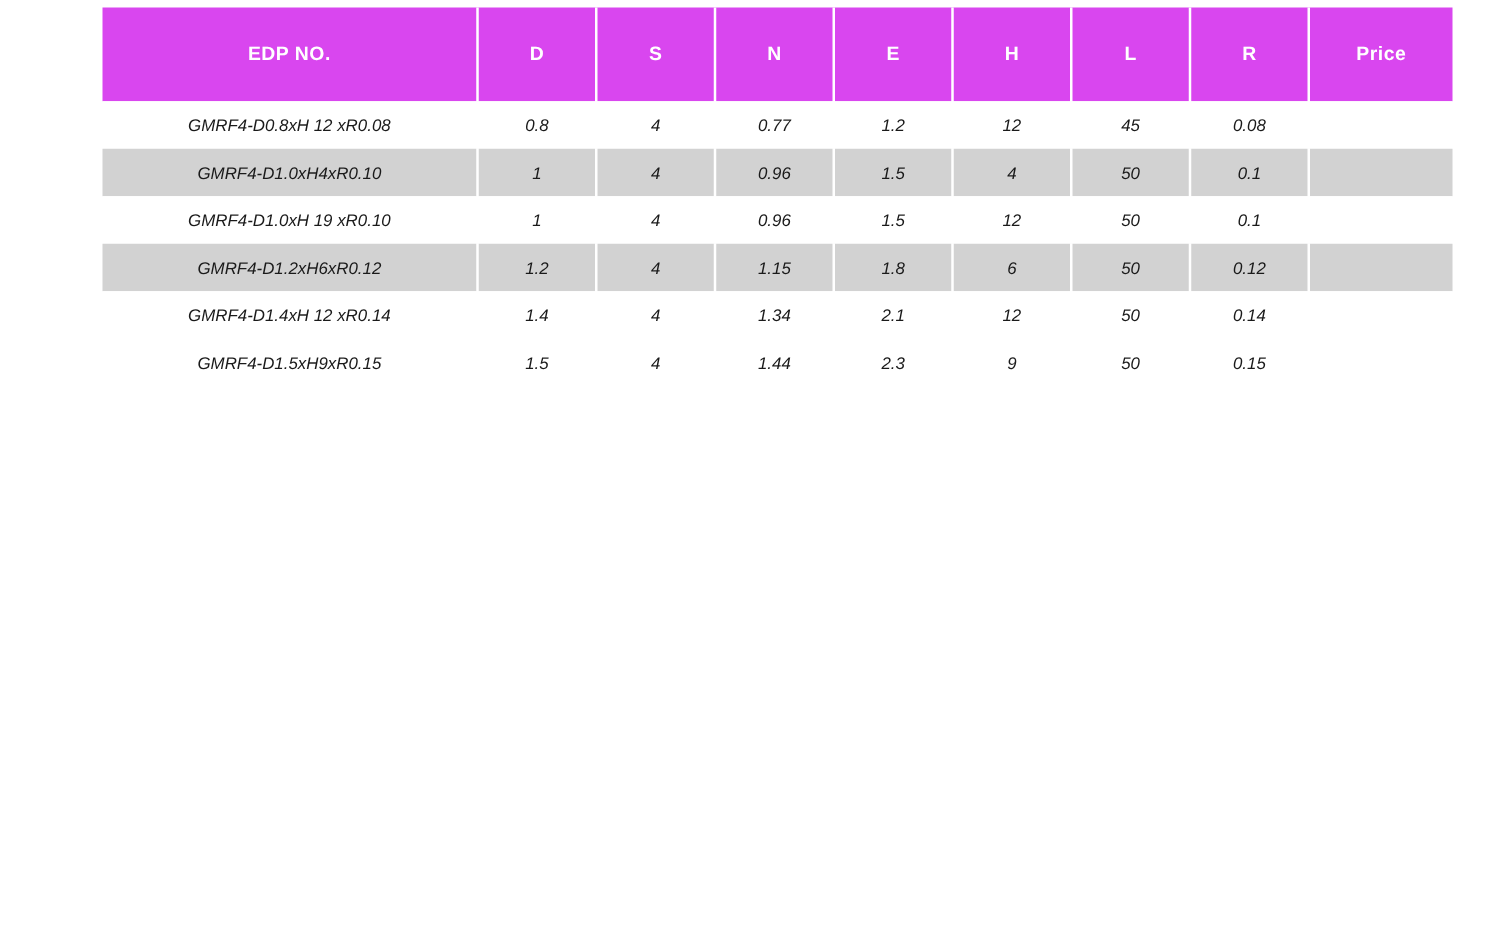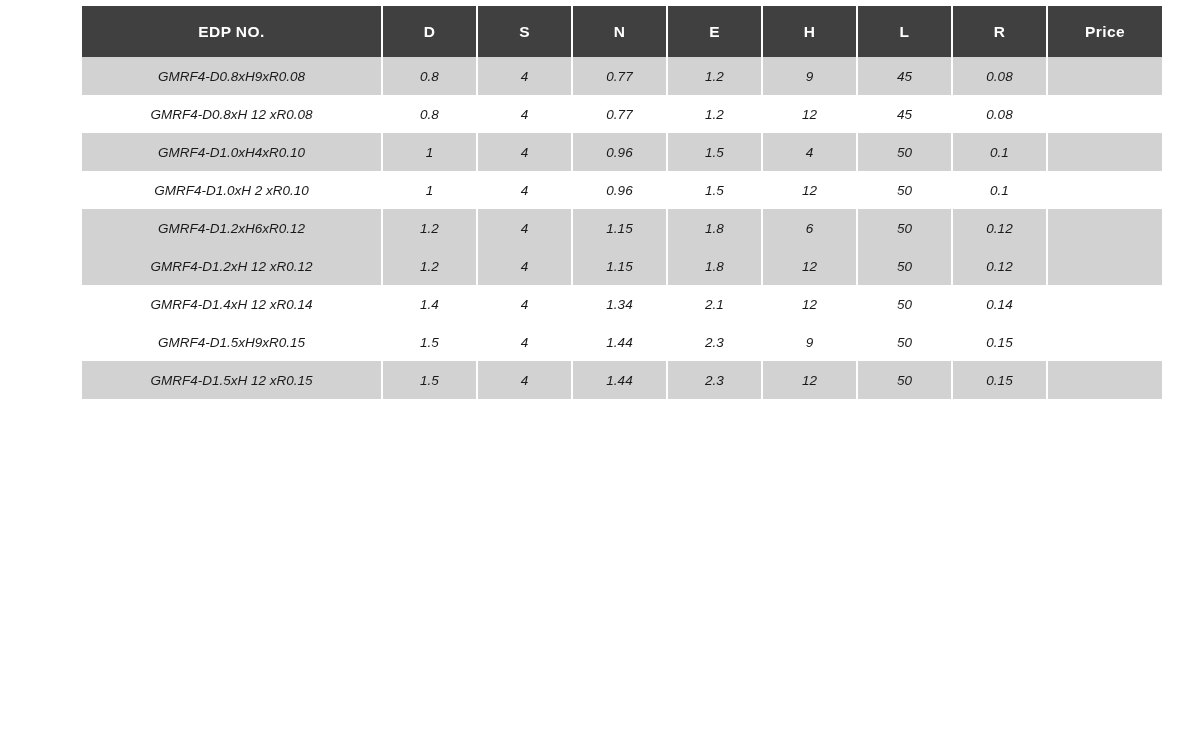--- a/index.html
+++ b/index.html
@@ -19,31 +19,31 @@
     height: 748px;
     box-sizing: border-box;
     padding: 6px 40px 0 82px;
   }
   table.spec {
     border-collapse: collapse;
     width: 1080px;
     table-layout: fixed;
   }
   table.spec thead th {
-    background: #404040;
+    background: #d946ef;
     color: #ffffff;
     font-size: 15.5px;
     font-weight: bold;
     font-style: normal;
     height: 51px;
     text-align: center;
     vertical-align: middle;
     border-right: 2px solid #ffffff;
     letter-spacing: 0.4px;
-    padding: 0;
+    padding: 12px;
   }
   table.spec thead th:last-child {
     border-right: none;
   }
   table.spec tbody td {
     font-size: 13.5px;
     font-style: italic;
     color: #1a1a1a;
     height: 38px;
     text-align: center;
@@ -89,31 +89,20 @@
           <th>S</th>
           <th>N</th>
           <th>E</th>
           <th>H</th>
           <th>L</th>
           <th>R</th>
           <th>Price</th>
         </tr>
     </thead>
     <tbody id="body-rows">
-        <tr class="even">
-          <td>GMRF4-D0.8xH9xR0.08</td>
-          <td>0.8</td>
-          <td>4</td>
-          <td>0.77</td>
-          <td>1.2</td>
-          <td>9</td>
-          <td>45</td>
-          <td>0.08</td>
-          <td></td>
-        </tr>
         <tr class="odd">
           <td>GMRF4-D0.8xH 12 xR0.08</td>
           <td>0.8</td>
           <td>4</td>
           <td>0.77</td>
           <td>1.2</td>
           <td>12</td>
           <td>45</td>
           <td>0.08</td>
           <td></td>
@@ -123,48 +112,37 @@
           <td>1</td>
           <td>4</td>
           <td>0.96</td>
           <td>1.5</td>
           <td>4</td>
           <td>50</td>
           <td>0.1</td>
           <td></td>
         </tr>
         <tr class="odd">
-          <td>GMRF4-D1.0xH 2 xR0.10</td>
+          <td>GMRF4-D1.0xH 19 xR0.10</td>
           <td>1</td>
           <td>4</td>
           <td>0.96</td>
           <td>1.5</td>
           <td>12</td>
           <td>50</td>
           <td>0.1</td>
           <td></td>
         </tr>
         <tr class="even">
           <td>GMRF4-D1.2xH6xR0.12</td>
           <td>1.2</td>
           <td>4</td>
           <td>1.15</td>
           <td>1.8</td>
           <td>6</td>
-          <td>50</td>
-          <td>0.12</td>
-          <td></td>
-        </tr>
-        <tr class="even">
-          <td>GMRF4-D1.2xH 12 xR0.12</td>
-          <td>1.2</td>
-          <td>4</td>
-          <td>1.15</td>
-          <td>1.8</td>
-          <td>12</td>
           <td>50</td>
           <td>0.12</td>
           <td></td>
         </tr>
         <tr class="odd">
           <td>GMRF4-D1.4xH 12 xR0.14</td>
           <td>1.4</td>
           <td>4</td>
           <td>1.34</td>
           <td>2.1</td>
@@ -177,26 +155,15 @@
           <td>GMRF4-D1.5xH9xR0.15</td>
           <td>1.5</td>
           <td>4</td>
           <td>1.44</td>
           <td>2.3</td>
           <td>9</td>
           <td>50</td>
           <td>0.15</td>
           <td></td>
         </tr>
-        <tr class="even">
-          <td>GMRF4-D1.5xH 12 xR0.15</td>
-          <td>1.5</td>
-          <td>4</td>
-          <td>1.44</td>
-          <td>2.3</td>
-          <td>12</td>
-          <td>50</td>
-          <td>0.15</td>
-          <td></td>
-        </tr>
       </tbody>
   </table>
 </div>
 
 </body></html>

